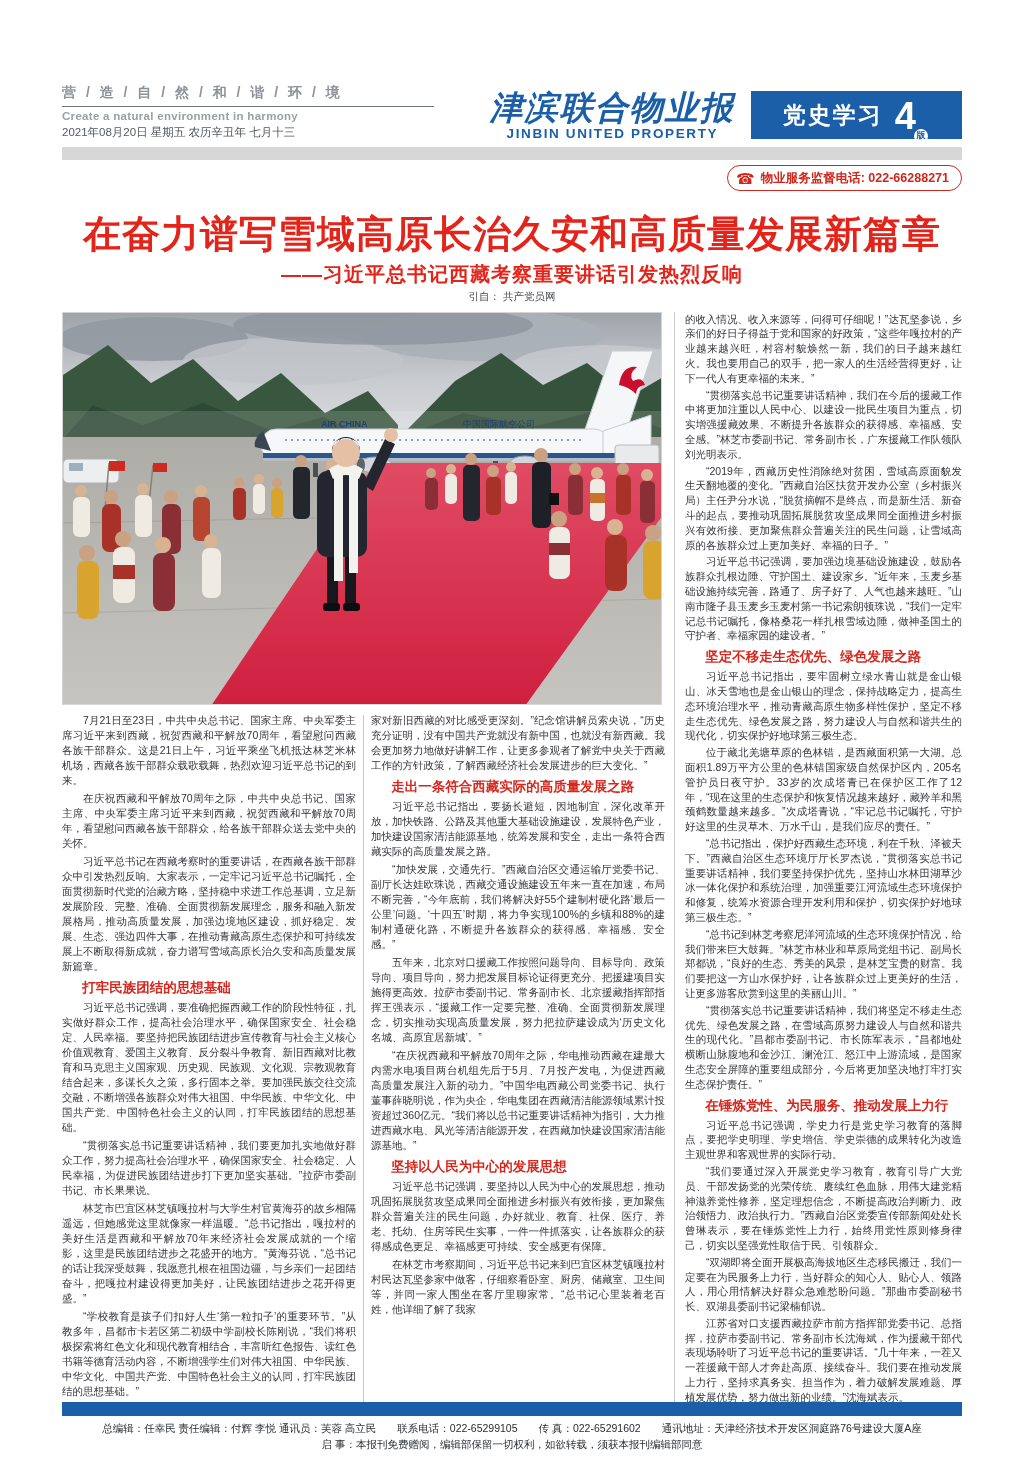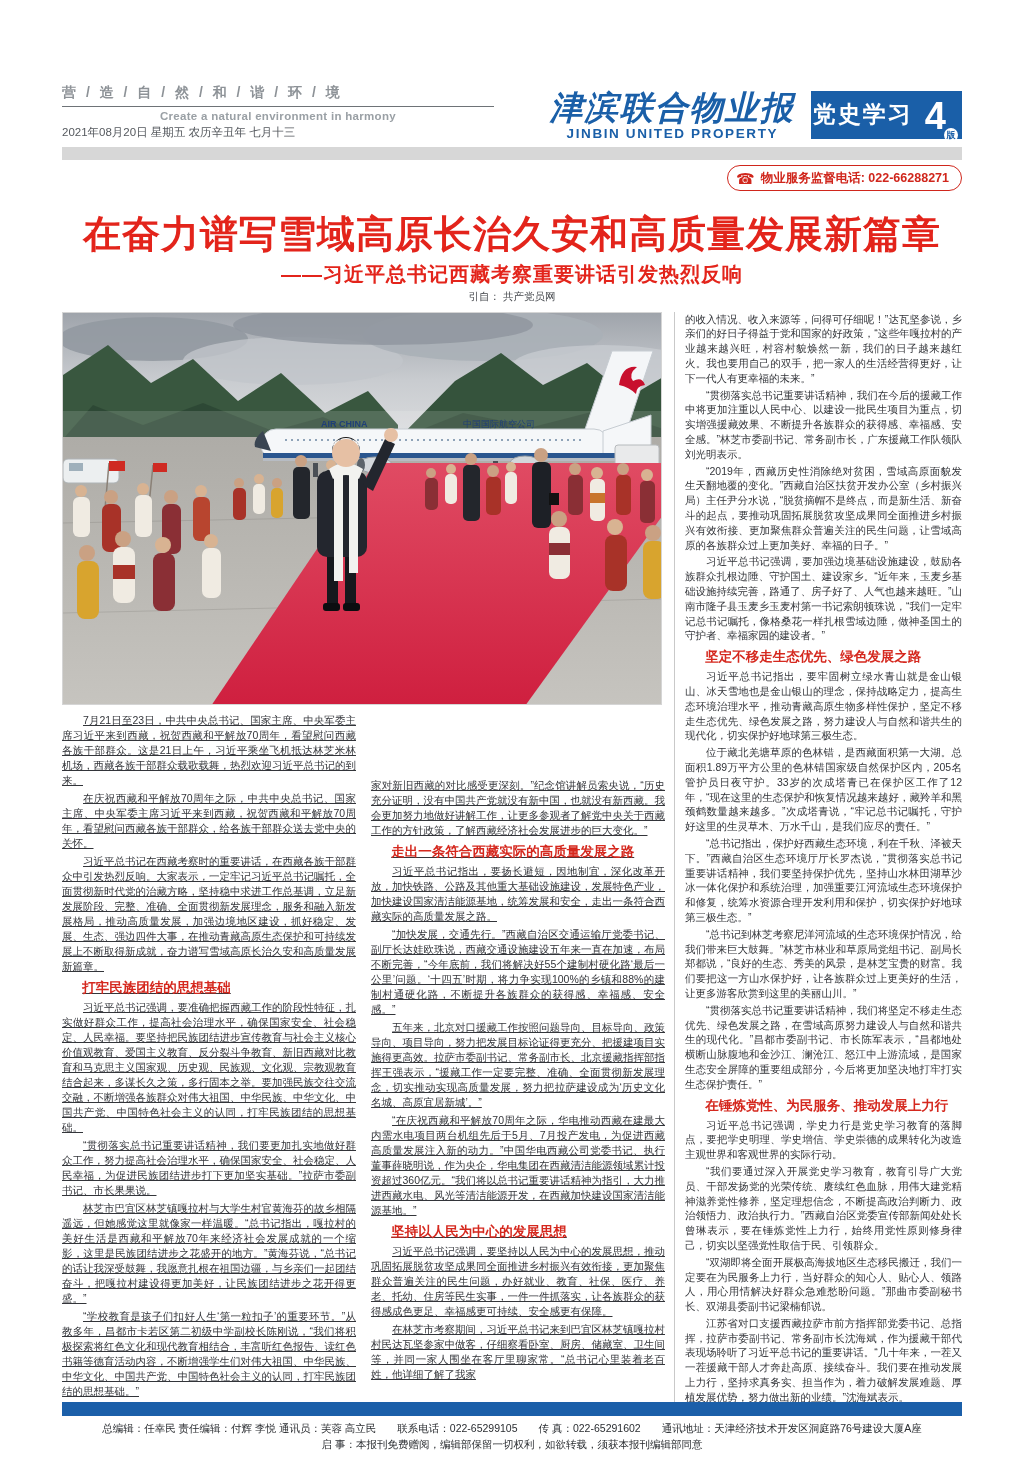--- a/index.html
+++ b/index.html
@@ -3,46 +3,46 @@
 <meta charset="utf-8">
 <style>
   html,body{margin:0;padding:0;background:#ffffff;}
   body{width:1021px;height:1474px;font-family:"Liberation Sans","DejaVu Sans",sans-serif;color:#33353a;overflow:hidden;}
   .page{width:1021px;height:1474px;box-sizing:border-box;padding:84px 59px 0 62px;position:relative;}
 
   
   .masthead{display:flex;justify-content:space-between;align-items:flex-end;}
   .mast-left{flex:1;margin-right:20px;min-width:0;}
   .slogan-cn{font-weight:bold;color:#8d9297;font-size:14px;letter-spacing:3px;border-bottom:1px solid #6e7377;padding-bottom:4px;}
-  .slogan-en{font-weight:bold;color:#9aa0a5;font-size:11.5px;margin-top:3px;letter-spacing:.3px;text-align:center;}
+  .slogan-en{font-weight:bold;color:#9aa0a5;font-size:11.5px;margin-top:3px;letter-spacing:.3px;}
   .date-line{color:#55595e;font-size:11.5px;margin-top:3px;}
-  .mast-right{display:flex;align-items:flex-start;gap:16px;margin-left:36px;}
+  .mast-right{display:flex;align-items:center;gap:16px;margin-left:36px;}
   .paper-block{text-align:center;line-height:1;}
   .paper-name{font-weight:900;font-style:italic;color:#1a5fa8;font-size:33px;letter-spacing:2px;white-space:nowrap;}
   .paper-en{font-weight:bold;color:#1a5fa8;font-size:13.5px;letter-spacing:1.6px;margin-top:3px;white-space:nowrap;}
-  .page-badge{background:#1a5fa8;color:#fff;height:48px;display:flex;align-items:center;padding:0 2px;gap:12px;margin-bottom:0px;}
+  .page-badge{background:#1a5fa8;color:#fff;height:48px;display:flex;align-items:center;padding:0 32px;gap:12px;margin-bottom:0px;}
   .badge-label{font-weight:900;font-size:23px;letter-spacing:2px;white-space:nowrap;}
   .badge-num{font-weight:900;font-size:38px;line-height:1;position:relative;top:1px;}
   .badge-unit{background:#fff;color:#1a5fa8;font-size:9px;width:14px;height:14px;border-radius:50%;display:inline-flex;align-items:center;justify-content:center;position:relative;top:10px;left:-2px;font-weight:bold;}
 
   .gray-bar{height:13px;background:#d7d7d7;margin-top:7px;}
   .hotline-row{display:flex;justify-content:flex-end;margin-top:5px;height:26px;}
   .hotline-pill{display:inline-flex;align-items:center;gap:6px;border:1.5px solid #d0261c;border-radius:14px;padding:2px 12px 2px 8px;color:#d0261c;font-size:12.5px;font-weight:bold;background:#fff;}
   .phone-glyph{font-size:15px;line-height:1;color:#d0261c;}
 
   
   .headline{margin:22px 0 4px;text-align:center;color:#e3241b;font-size:38px;font-weight:900;letter-spacing:1px;line-height:1.15;}
   .subheadline{margin:4px 0 2px;text-align:center;color:#e3241b;font-size:20px;font-weight:900;letter-spacing:1px;}
   .source{text-align:center;color:#45484d;font-size:10.5px;margin:0 0 8px;}
 
   
   .content{display:flex;height:1098px;overflow:hidden;}
-  .left-main{width:604px;flex:0 0 604px;text-decoration:underline;}
+  .left-main{width:604px;flex:0 0 604px;}
   .photo{width:600px;height:393px;border:1px solid #d5d5d5;box-sizing:border-box;overflow:hidden;background:#cfd2d5;}
-  .two-cols{display:flex;margin-top:8px;align-items:center;}
+  .two-cols{display:flex;margin-top:8px;}
   .col{width:294px;flex:0 0 294px;}
   .col-divider{width:1px;background:#c9c9c9;margin:2px 7px 6px 7px;}
   .right-col{flex:1;border-left:1px solid #c9c9c9;margin-left:8px;padding-left:10px;}
 
   .para{font-size:10.5px;line-height:15px;text-align:justify;margin:0 0 3px;text-indent:2em;color:#33353a;}
   .para.cont{text-indent:0;}
   .right-col .para{line-height:14.8px;margin-bottom:2px;}
   .sec-head{font-size:13.5px;font-weight:900;color:#d5281e;margin:5px 0 3px;text-indent:1.5em;}
 
   

